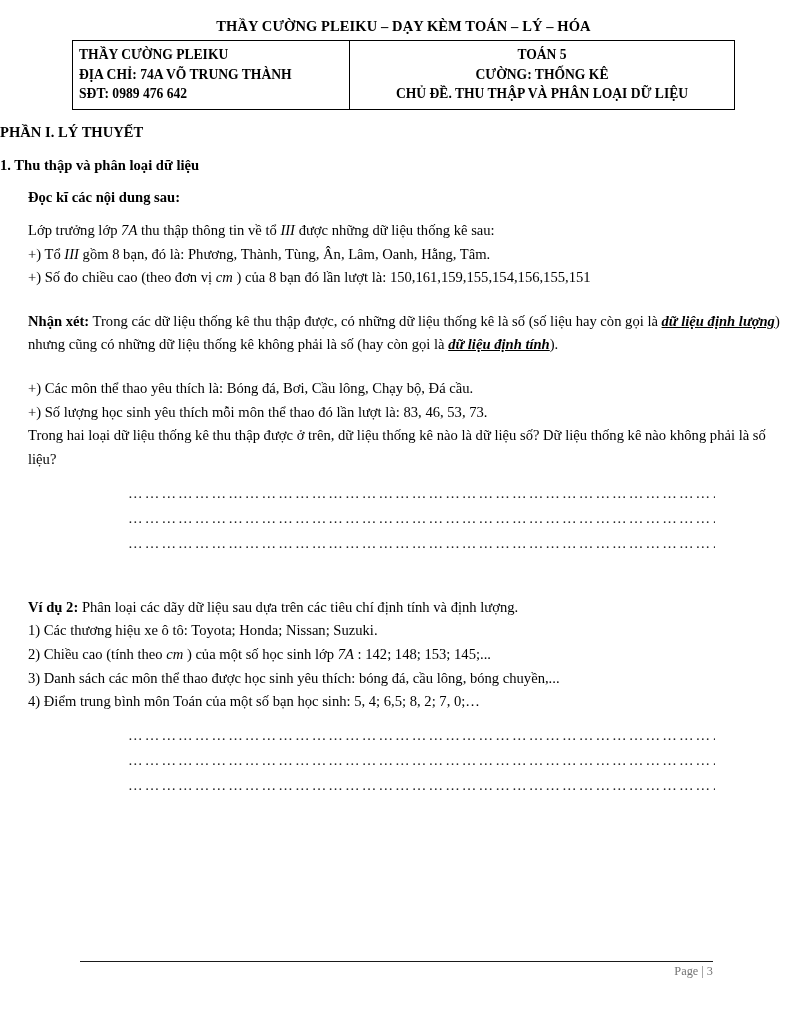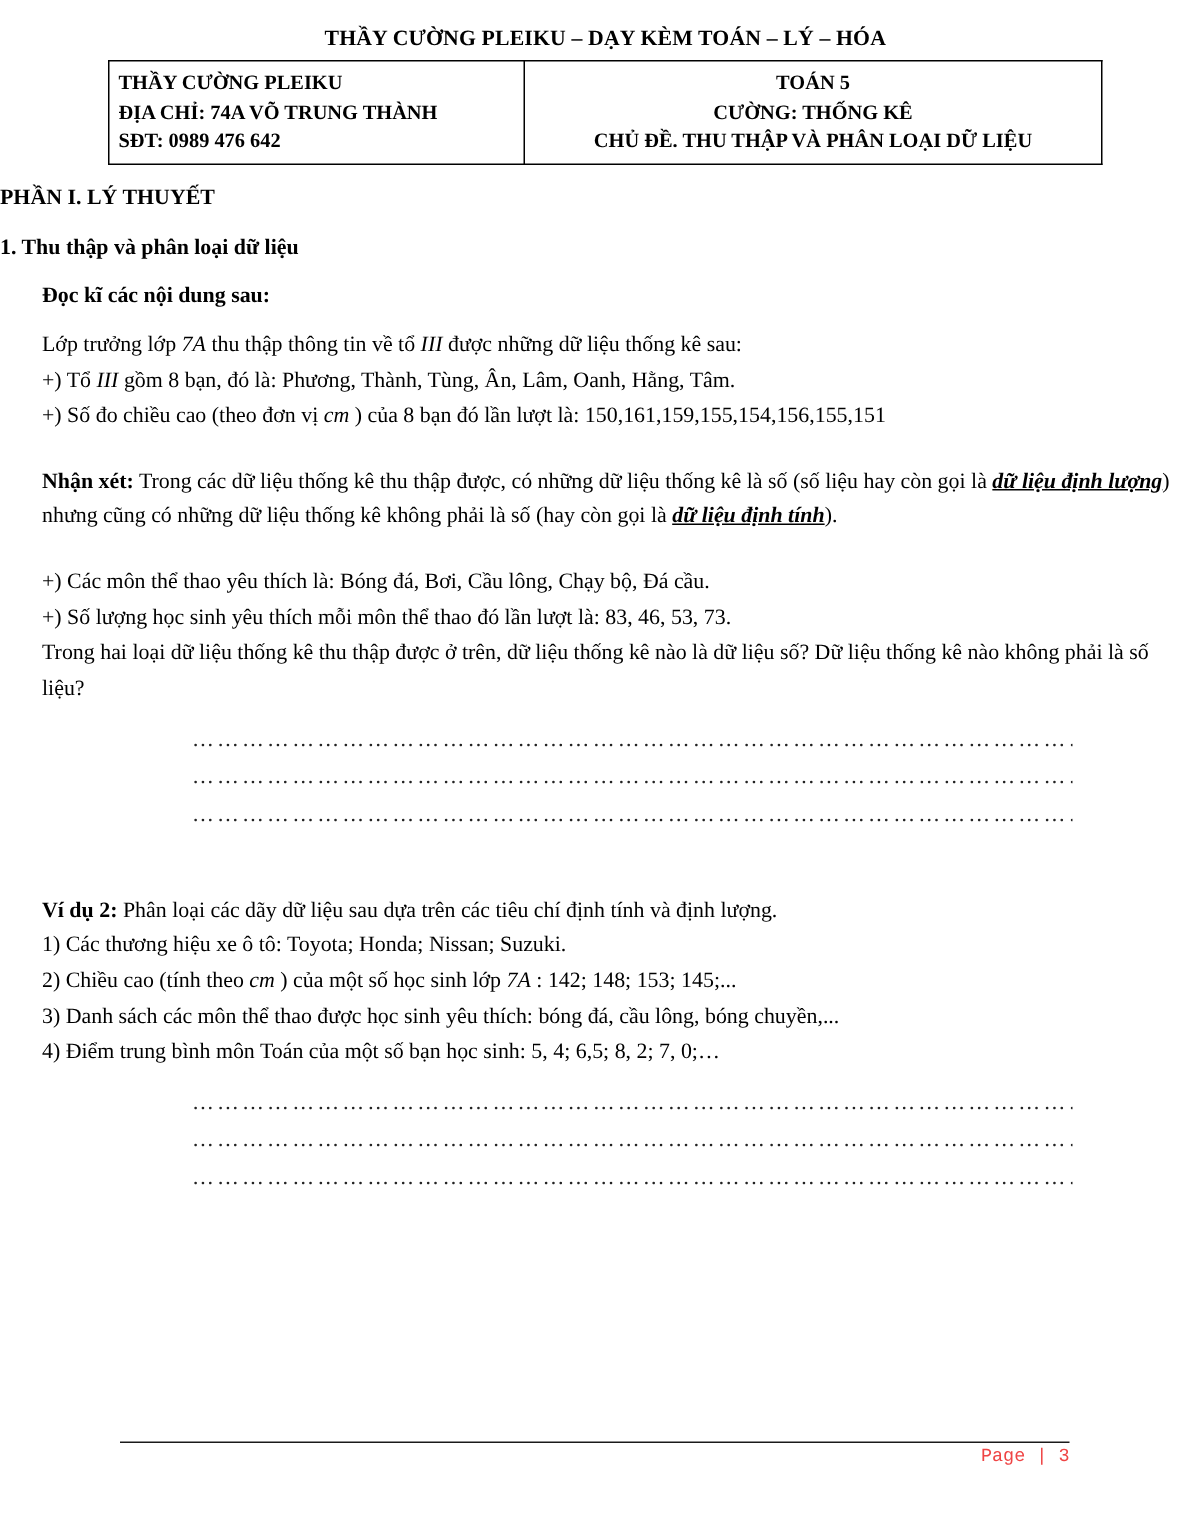--- a/index.html
+++ b/index.html
@@ -99,22 +99,22 @@
     left: 80px;
     top: 961px;
     width: 633px;
     border-top: 1.6px solid #1a1a1a;
   }
   .footer-text {
     position: absolute;
     right: 79px;
     top: 964px;
     font-size: 12.3px;
-    font-family: Liberation Mono, monospace;
-    color: #ef4444;
+    font-family: Liberation Serif, serif;
+    color: #737373;
     white-space: nowrap;
   }
 </style>
 </head>
 <body>
 
 <div class="page">
 
   <div class="masthead">THẦY CƯỜNG PLEIKU – DẠY KÈM TOÁN – LÝ – HÓA</div>
 

